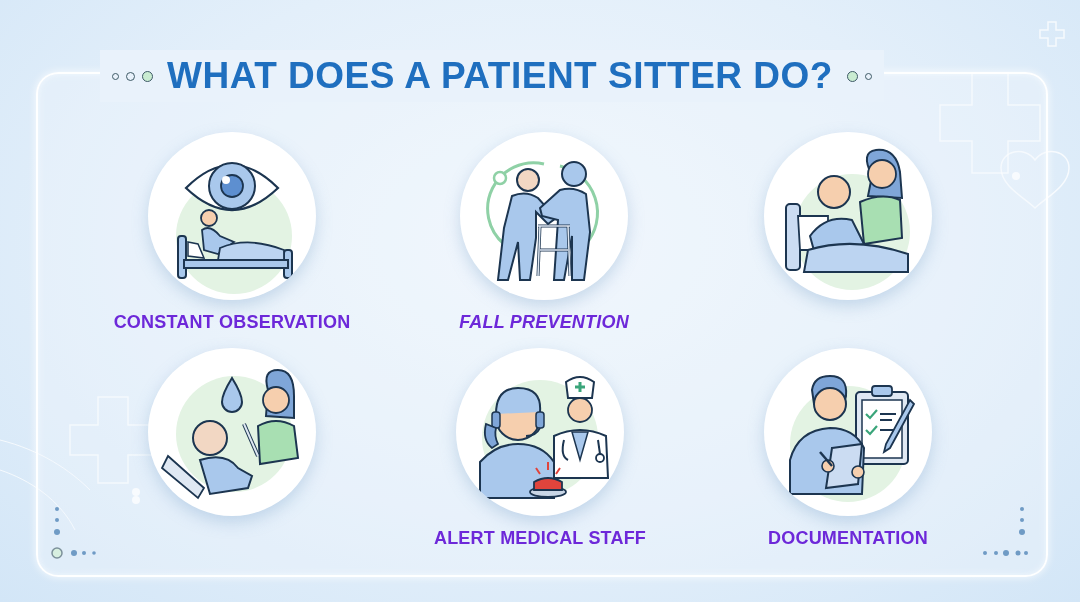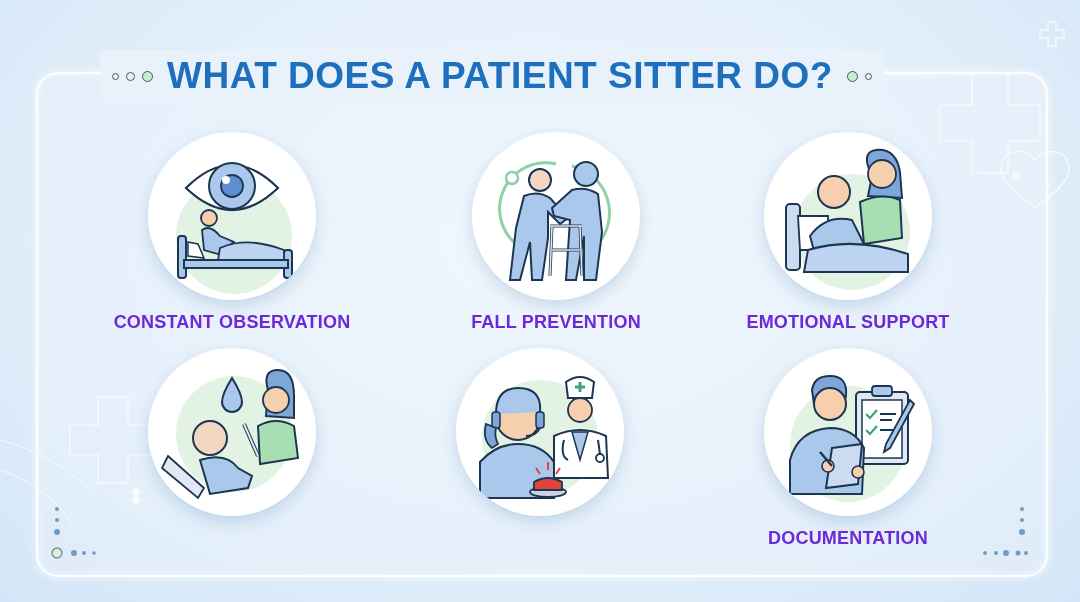--- a/index.html
+++ b/index.html
@@ -106,21 +106,21 @@
       <rect x="36" y="128" width="104" height="8" fill="#a9c8ec" stroke="#1c3550" stroke-width="2"></rect>
       <circle cx="61" cy="86" r="8" fill="#f6cfae" stroke="#1c3550" stroke-width="1.8"></circle>
       <path d="M54 98 Q62 92 72 104 L86 110 L70 122 L56 118 Z" fill="#a9c8ec" stroke="#1c3550" stroke-width="1.8"></path>
       <path d="M72 116 Q100 104 136 118 L136 128 L70 128 Z" fill="#bcd4f1" stroke="#1c3550" stroke-width="1.8"></path>
       <path d="M40 110 L50 112 L56 126 L40 124 Z" fill="#fff" stroke="#1c3550" stroke-width="1.5"></path>
     </svg>
   </div>
   <div class="label">CONSTANT OBSERVATION</div>
 </div>
 
-<div class="card" style="left:406px;top:132px;">
+<div class="card" style="left:394px;top:132px;font-style:italic;">
   <div class="circle">
     <svg width="168" height="168" viewBox="0 0 168 168">
       <path d="M44 112 A46 46 0 0 1 84 32" fill="none" stroke="#8fd1a6" stroke-width="3"></path>
       <path d="M100 34 A48 48 0 0 1 126 112" fill="none" stroke="#8fd1a6" stroke-width="3"></path>
       <circle cx="40" cy="46" r="6" fill="#fff" stroke="#8fd1a6" stroke-width="2.5"></circle>
       <circle cx="68" cy="48" r="11" fill="#f2d7c3" stroke="#1c3550" stroke-width="2"></circle>
       <path d="M52 64 Q66 58 78 66 L96 86 L88 92 L76 80 L76 106 L70 148 L60 148 L58 110 L48 148 L38 148 L44 96 Z" fill="#a9c8ec" stroke="#1c3550" stroke-width="2"></path>
       <circle cx="114" cy="42" r="12" fill="#a9c8ec" stroke="#1c3550" stroke-width="2"></circle>
       <path d="M100 58 Q114 54 126 62 L130 100 L124 148 L112 148 L112 104 L104 148 L94 148 L98 88 L82 84 L80 76 Z" fill="#a9c8ec" stroke="#1c3550" stroke-width="2"></path>
       <path d="M78 94 L110 94 M80 94 L78 144 M108 94 L110 144 M80 118 L108 118" fill="none" stroke="#1c3550" stroke-width="3"></path>
@@ -137,21 +137,20 @@
       <path d="M108 44 Q96 20 112 18 Q132 16 136 40 L138 66 L104 64 Z" fill="#7fa6d8" stroke="#1c3550" stroke-width="2"></path>
       <circle cx="118" cy="42" r="14" fill="#f6cfae" stroke="#1c3550" stroke-width="1.8"></circle>
       <path d="M96 70 Q118 60 136 68 L138 106 L100 112 Z" fill="#a8dfb2" stroke="#1c3550" stroke-width="2"></path>
       <rect x="22" y="72" width="14" height="66" rx="4" fill="#cbdcf2" stroke="#1c3550" stroke-width="2"></rect>
       <path d="M34 84 L64 84 L64 118 L36 118 Z" fill="#fff" stroke="#1c3550" stroke-width="1.8"></path>
       <circle cx="70" cy="60" r="16" fill="#f6cfae" stroke="#1c3550" stroke-width="2"></circle>
       <path d="M46 104 Q62 82 88 88 L100 112 L52 126 Z" fill="#a9c8ec" stroke="#1c3550" stroke-width="2"></path>
       <path d="M44 118 Q90 104 144 122 L144 140 L40 140 Z" fill="#bcd4f1" stroke="#1c3550" stroke-width="2"></path>
     </svg>
   </div>
-  <div class="label">EMOTIONAL SUPPORT</div>
 </div>
 
 <div class="card" style="left:82px;top:348px;">
   <div class="circle">
     <svg width="168" height="168" viewBox="0 0 168 168">
       <circle cx="86" cy="86" r="58" fill="#e3f3e3"></circle>
       <path d="M84 30 Q74 46 74 54 A10 10 0 0 0 94 54 Q94 46 84 30 Z" fill="#a9c8ec" stroke="#1c3550" stroke-width="2"></path>
       <path d="M120 42 Q114 22 130 22 Q146 22 146 48 L146 70 L118 68 Z" fill="#7fa6d8" stroke="#1c3550" stroke-width="2"></path>
       <circle cx="128" cy="52" r="13" fill="#f6cfae" stroke="#1c3550" stroke-width="1.8"></circle>
       <path d="M110 78 Q128 68 146 78 L150 110 L112 116 Z" fill="#a8dfb2" stroke="#1c3550" stroke-width="2"></path>
@@ -180,20 +179,21 @@
       <rect x="36" y="64" width="8" height="16" rx="3" fill="#7fa6d8" stroke="#1c3550" stroke-width="1.5"></rect>
       <rect x="80" y="64" width="8" height="16" rx="3" fill="#7fa6d8" stroke="#1c3550" stroke-width="1.5"></rect>
       <path d="M84 80 Q80 88 70 88" fill="none" stroke="#1c3550" stroke-width="1.8"></path>
       <path d="M24 114 Q40 96 62 96 Q86 96 98 114 L98 150 L24 150 Z" fill="#a9c8ec" stroke="#1c3550" stroke-width="2"></path>
       <path d="M30 76 Q26 92 36 100 L42 96 Q38 88 40 80 Z" fill="#7fa6d8" stroke="#1c3550" stroke-width="1.8"></path>
       <ellipse cx="92" cy="144" rx="18" ry="5" fill="#c9d6e6" stroke="#1c3550" stroke-width="1.8"></ellipse>
       <path d="M78 134 Q92 126 106 134 L106 142 L78 142 Z" fill="#e0443c" stroke="#1c3550" stroke-width="1.8"></path>
       <path d="M80 120 L84 126 M92 114 L92 122 M104 120 L100 126" stroke="#e0443c" stroke-width="2"></path>
     </svg>
   </div>
+  <div class="label">ALERT MEDICAL STAFF</div>
 </div>
 
 <div class="card" style="left:698px;top:348px;">
   <div class="circle">
     <svg width="168" height="168" viewBox="0 0 168 168">
       <circle cx="84" cy="96" r="58" fill="#e3f3e3"></circle>
       <rect x="92" y="44" width="52" height="72" rx="4" fill="#dfe8f3" stroke="#1c3550" stroke-width="2"></rect>
       <rect x="98" y="52" width="40" height="58" fill="#fff" stroke="#1c3550" stroke-width="1.5"></rect>
       <rect x="108" y="38" width="20" height="10" rx="3" fill="#a9c8ec" stroke="#1c3550" stroke-width="1.8"></rect>
       <path d="M102 66 l4 4 l7 -8 M102 82 l4 4 l7 -8" fill="none" stroke="#3aa57a" stroke-width="2.2"></path>

